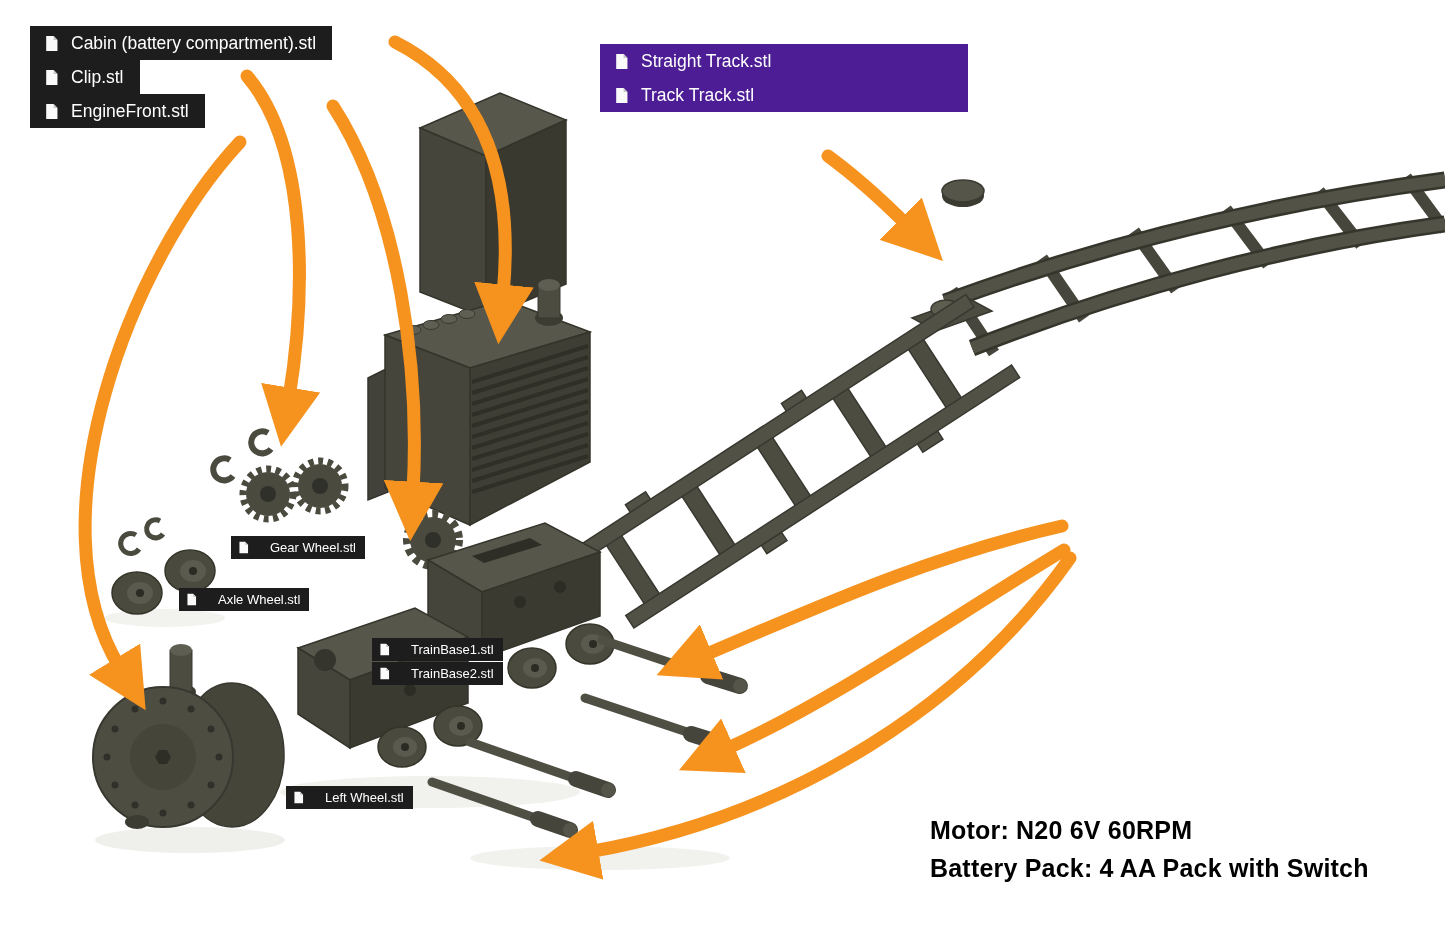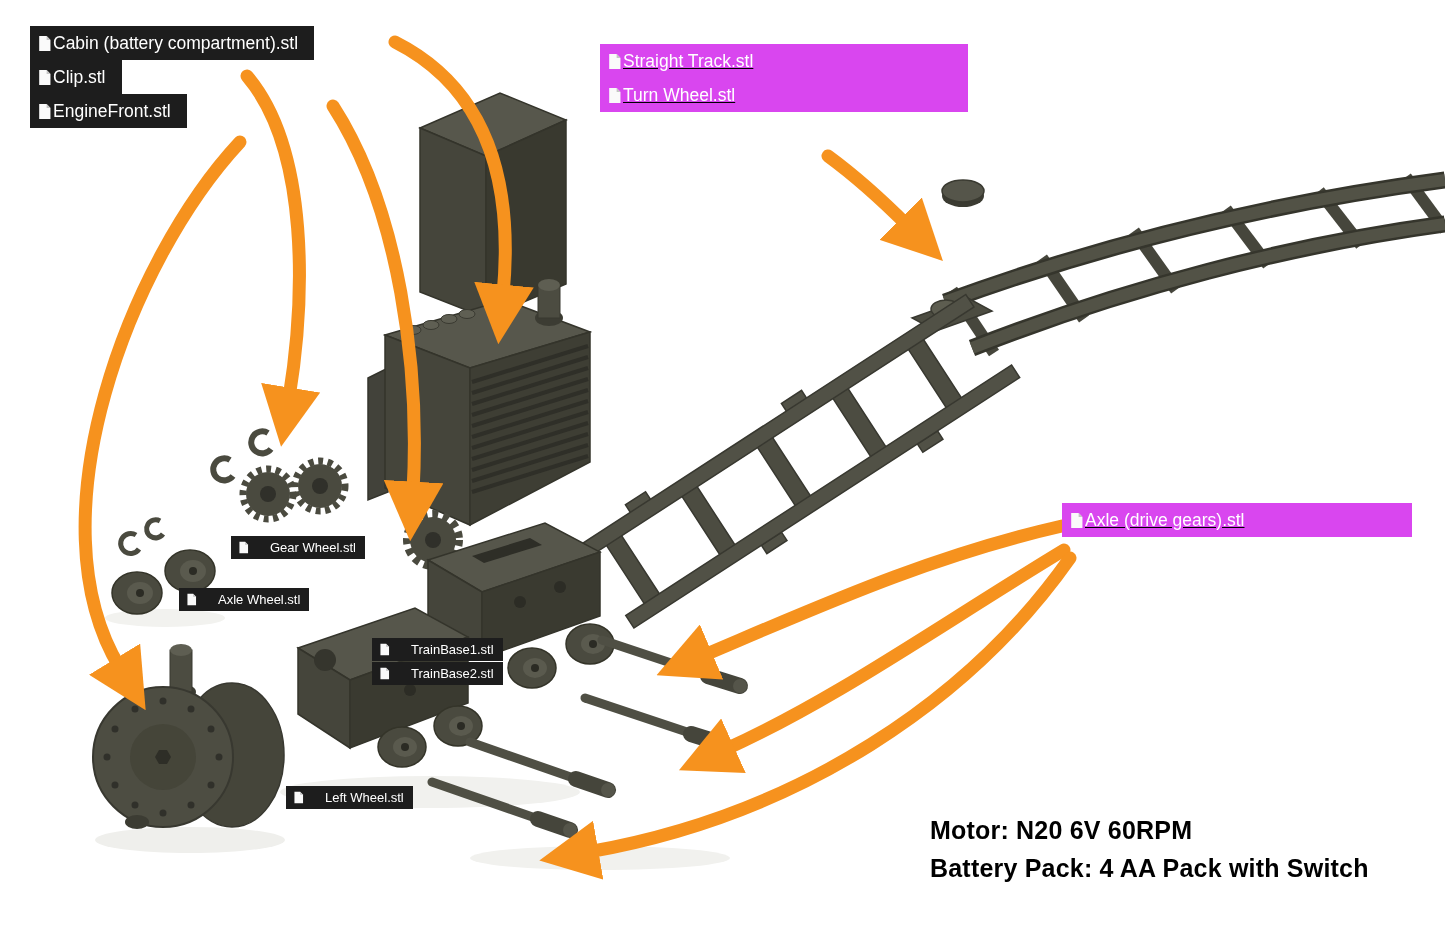--- a/index.html
+++ b/index.html
@@ -2,24 +2,24 @@
 <html><head>
 <meta charset="utf-8">
 <style>
   html,body{margin:0;padding:0;background:#ffffff;}
   .canvas{
     position:relative;width:1445px;height:925px;background:#ffffff;overflow:hidden;
     font-family:"Liberation Sans",sans-serif;
   }
   .scene{position:absolute;left:0;top:0;}
   .file-group{position:absolute;display:flex;flex-direction:column;align-items:flex-start;}
-  .file-group--panel{background:#d946ef;text-decoration:underline;}
+  .file-group--panel{background:#4c1d95;}
   .file-row{
-    display:flex;align-items:center;gap:0;background:#1d1d1d;color:#ffffff;
-    font-size:17.5px;height:34px;padding:0 16px 0 6px;white-space:nowrap;box-sizing:border-box;
+    display:flex;align-items:center;gap:11px;background:#1d1d1d;color:#ffffff;
+    font-size:17.5px;height:34px;padding:0 16px 0 13px;white-space:nowrap;box-sizing:border-box;
   }
   .file-group--panel .file-row{background:transparent;width:100%;}
   .file-icon{display:flex;flex:0 0 auto;}
   .mini{position:absolute;}
   .mini .file-row{height:23px;font-size:13px;gap:20px;padding:0 9px 0 6px;}
   .notes{
     position:absolute;left:930px;top:811px;color:#000;
     font-size:25px;font-weight:bold;line-height:38px;letter-spacing:.2px;
   }
   .notes div{white-space:nowrap;}
@@ -284,34 +284,25 @@
         </span>
       <span>Straight Track.stl</span>
     </div>
     <div class="file-row">
       <span class="file-icon">
           <svg viewBox="0 0 16 16" width="17" height="17">
             <path d="M3 1h7l3.6 3.6V15H3z" fill="#fafafa"></path>
             <path d="M10 1v3.6h3.6z" fill="#c4c4c4"></path>
           </svg>
         </span>
-      <span>Turn Wheel.stl</span>
+      <span>Track Track.stl</span>
     </div>
   </div>
 
   <div class="file-group file-group--panel" style="left:1062px;top:503px;width:350px;">
-    <div class="file-row">
-      <span class="file-icon">
-          <svg viewBox="0 0 16 16" width="17" height="17">
-            <path d="M3 1h7l3.6 3.6V15H3z" fill="#fafafa"></path>
-            <path d="M10 1v3.6h3.6z" fill="#c4c4c4"></path>
-          </svg>
-        </span>
-      <span>Axle (drive gears).stl</span>
-    </div>
   </div>
 
   <div class="mini" style="left:231px;top:536px;">
     <div class="file-row">
       <span class="file-icon">
           <svg viewBox="0 0 16 16" width="13" height="13">
             <path d="M3 1h7l3.6 3.6V15H3z" fill="#fafafa"></path>
             <path d="M10 1v3.6h3.6z" fill="#c4c4c4"></path>
           </svg>
         </span>

